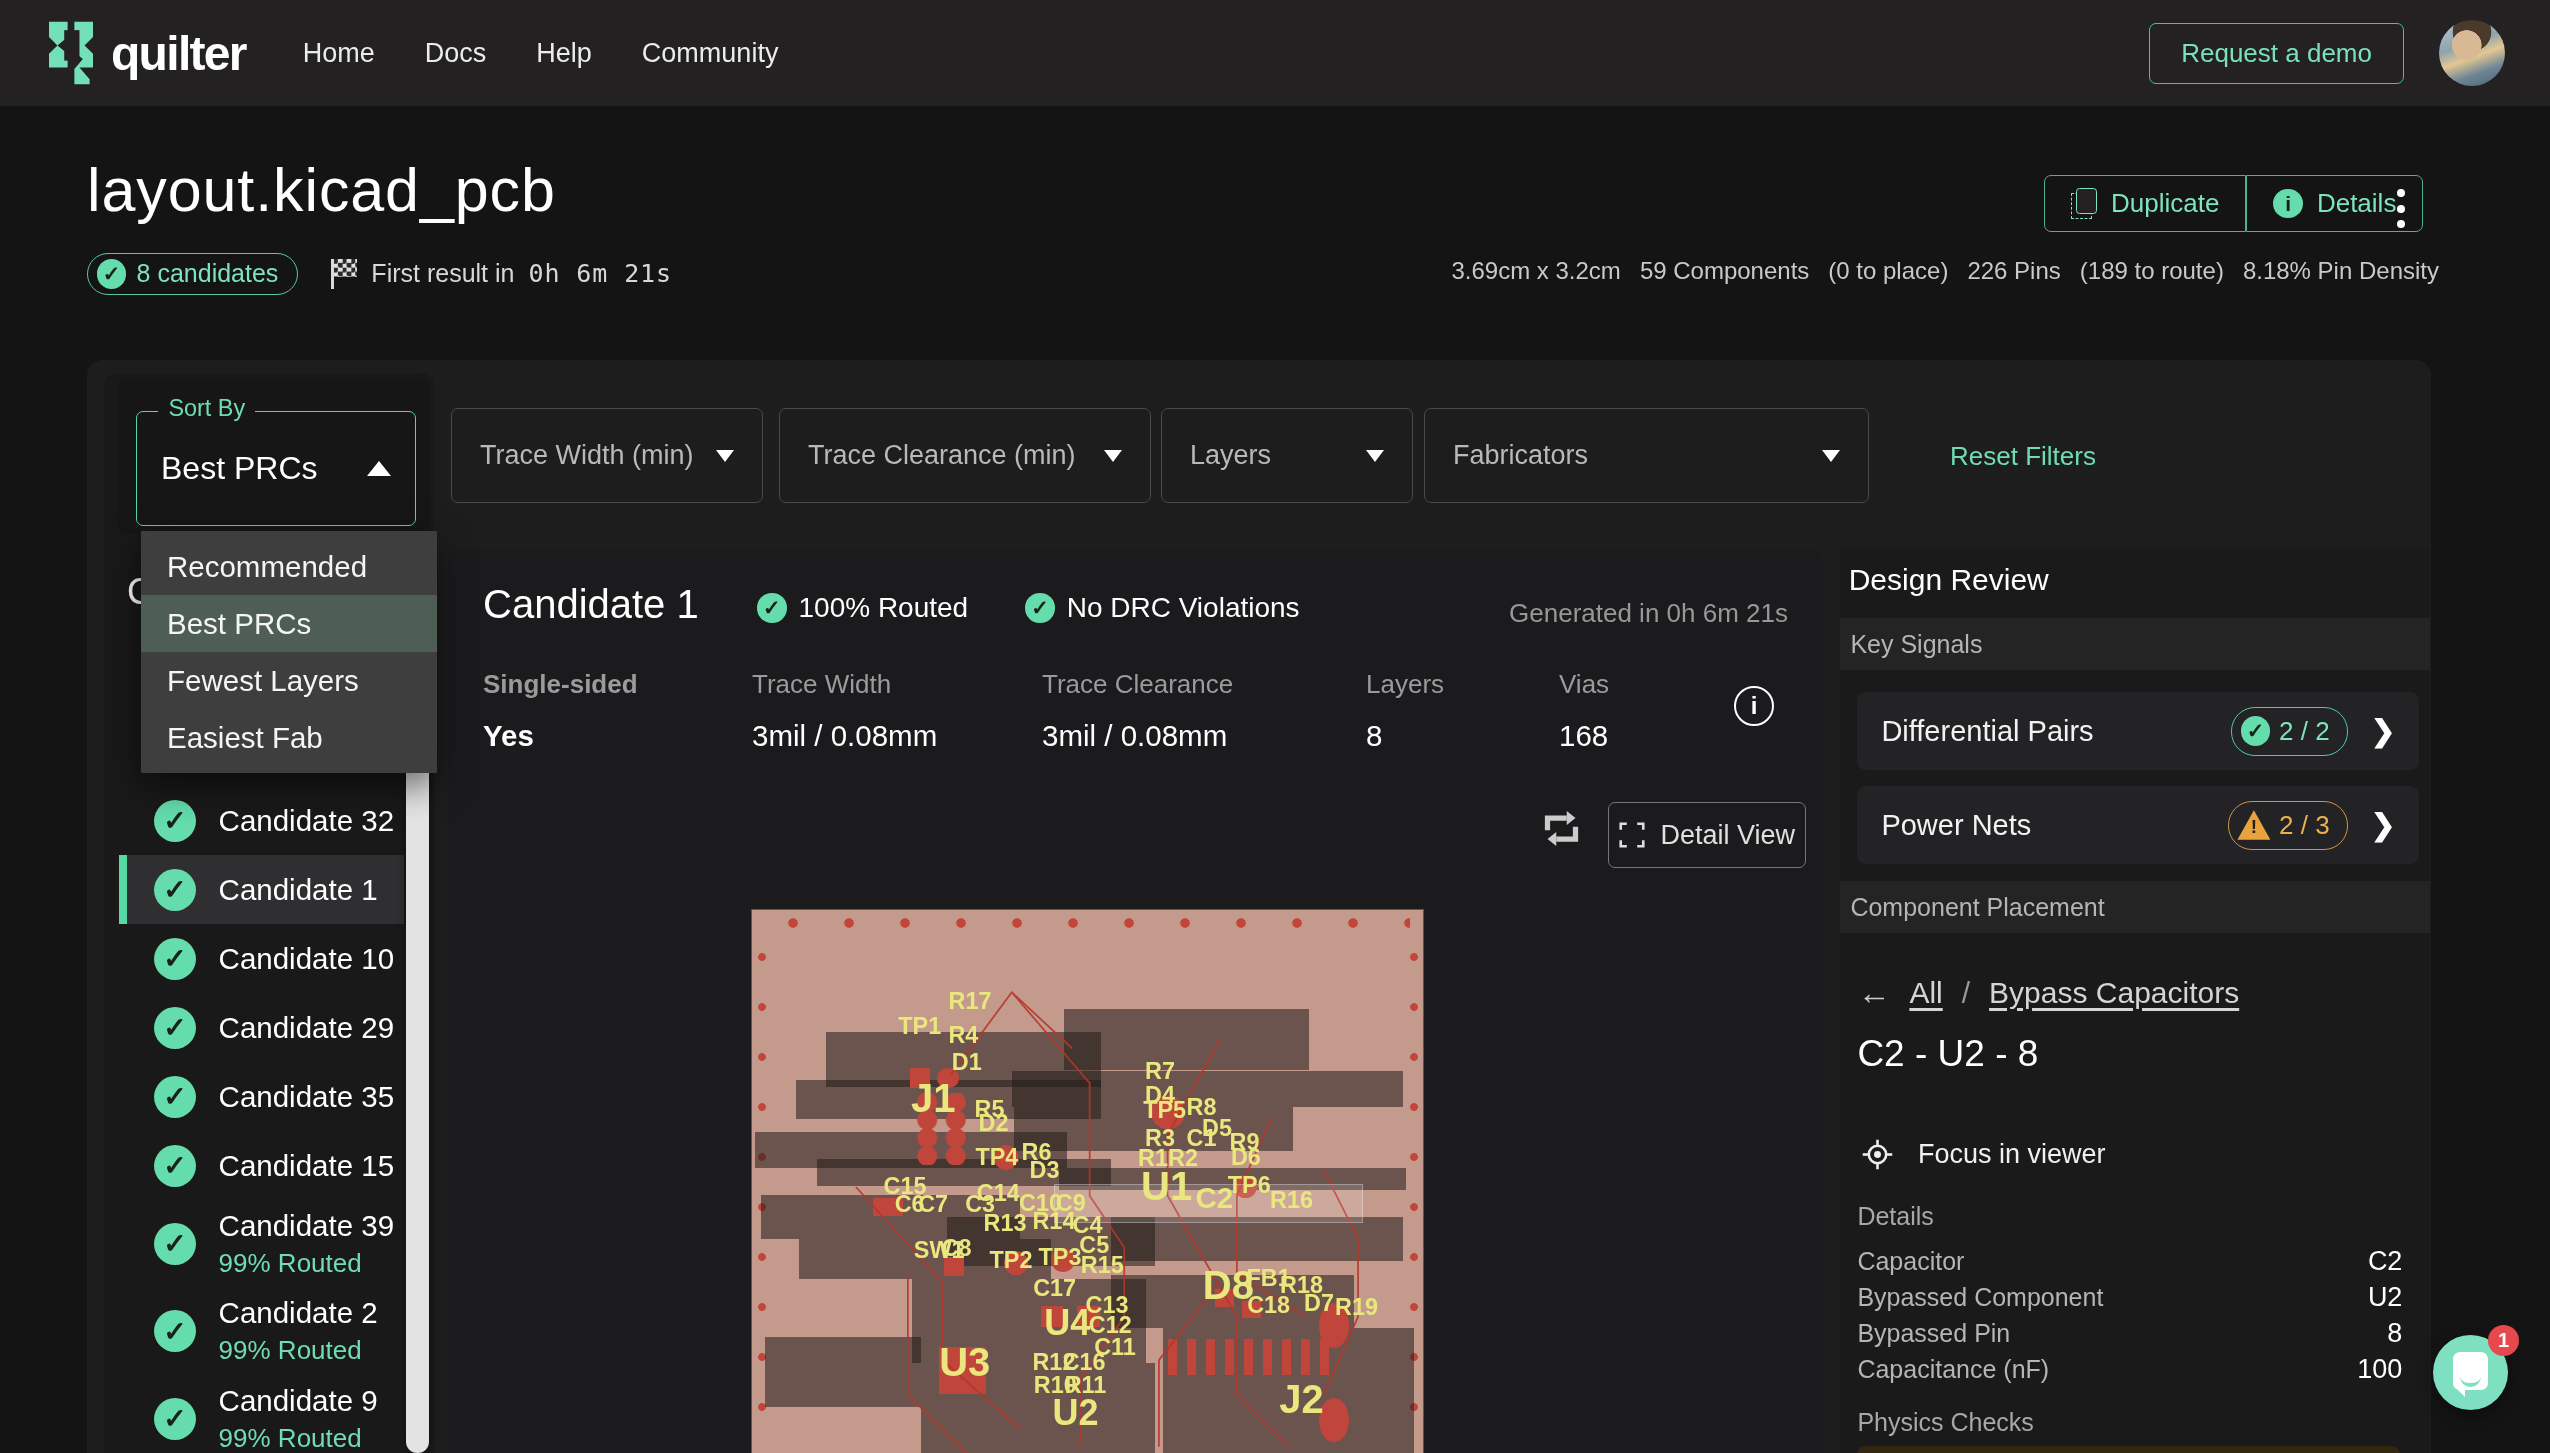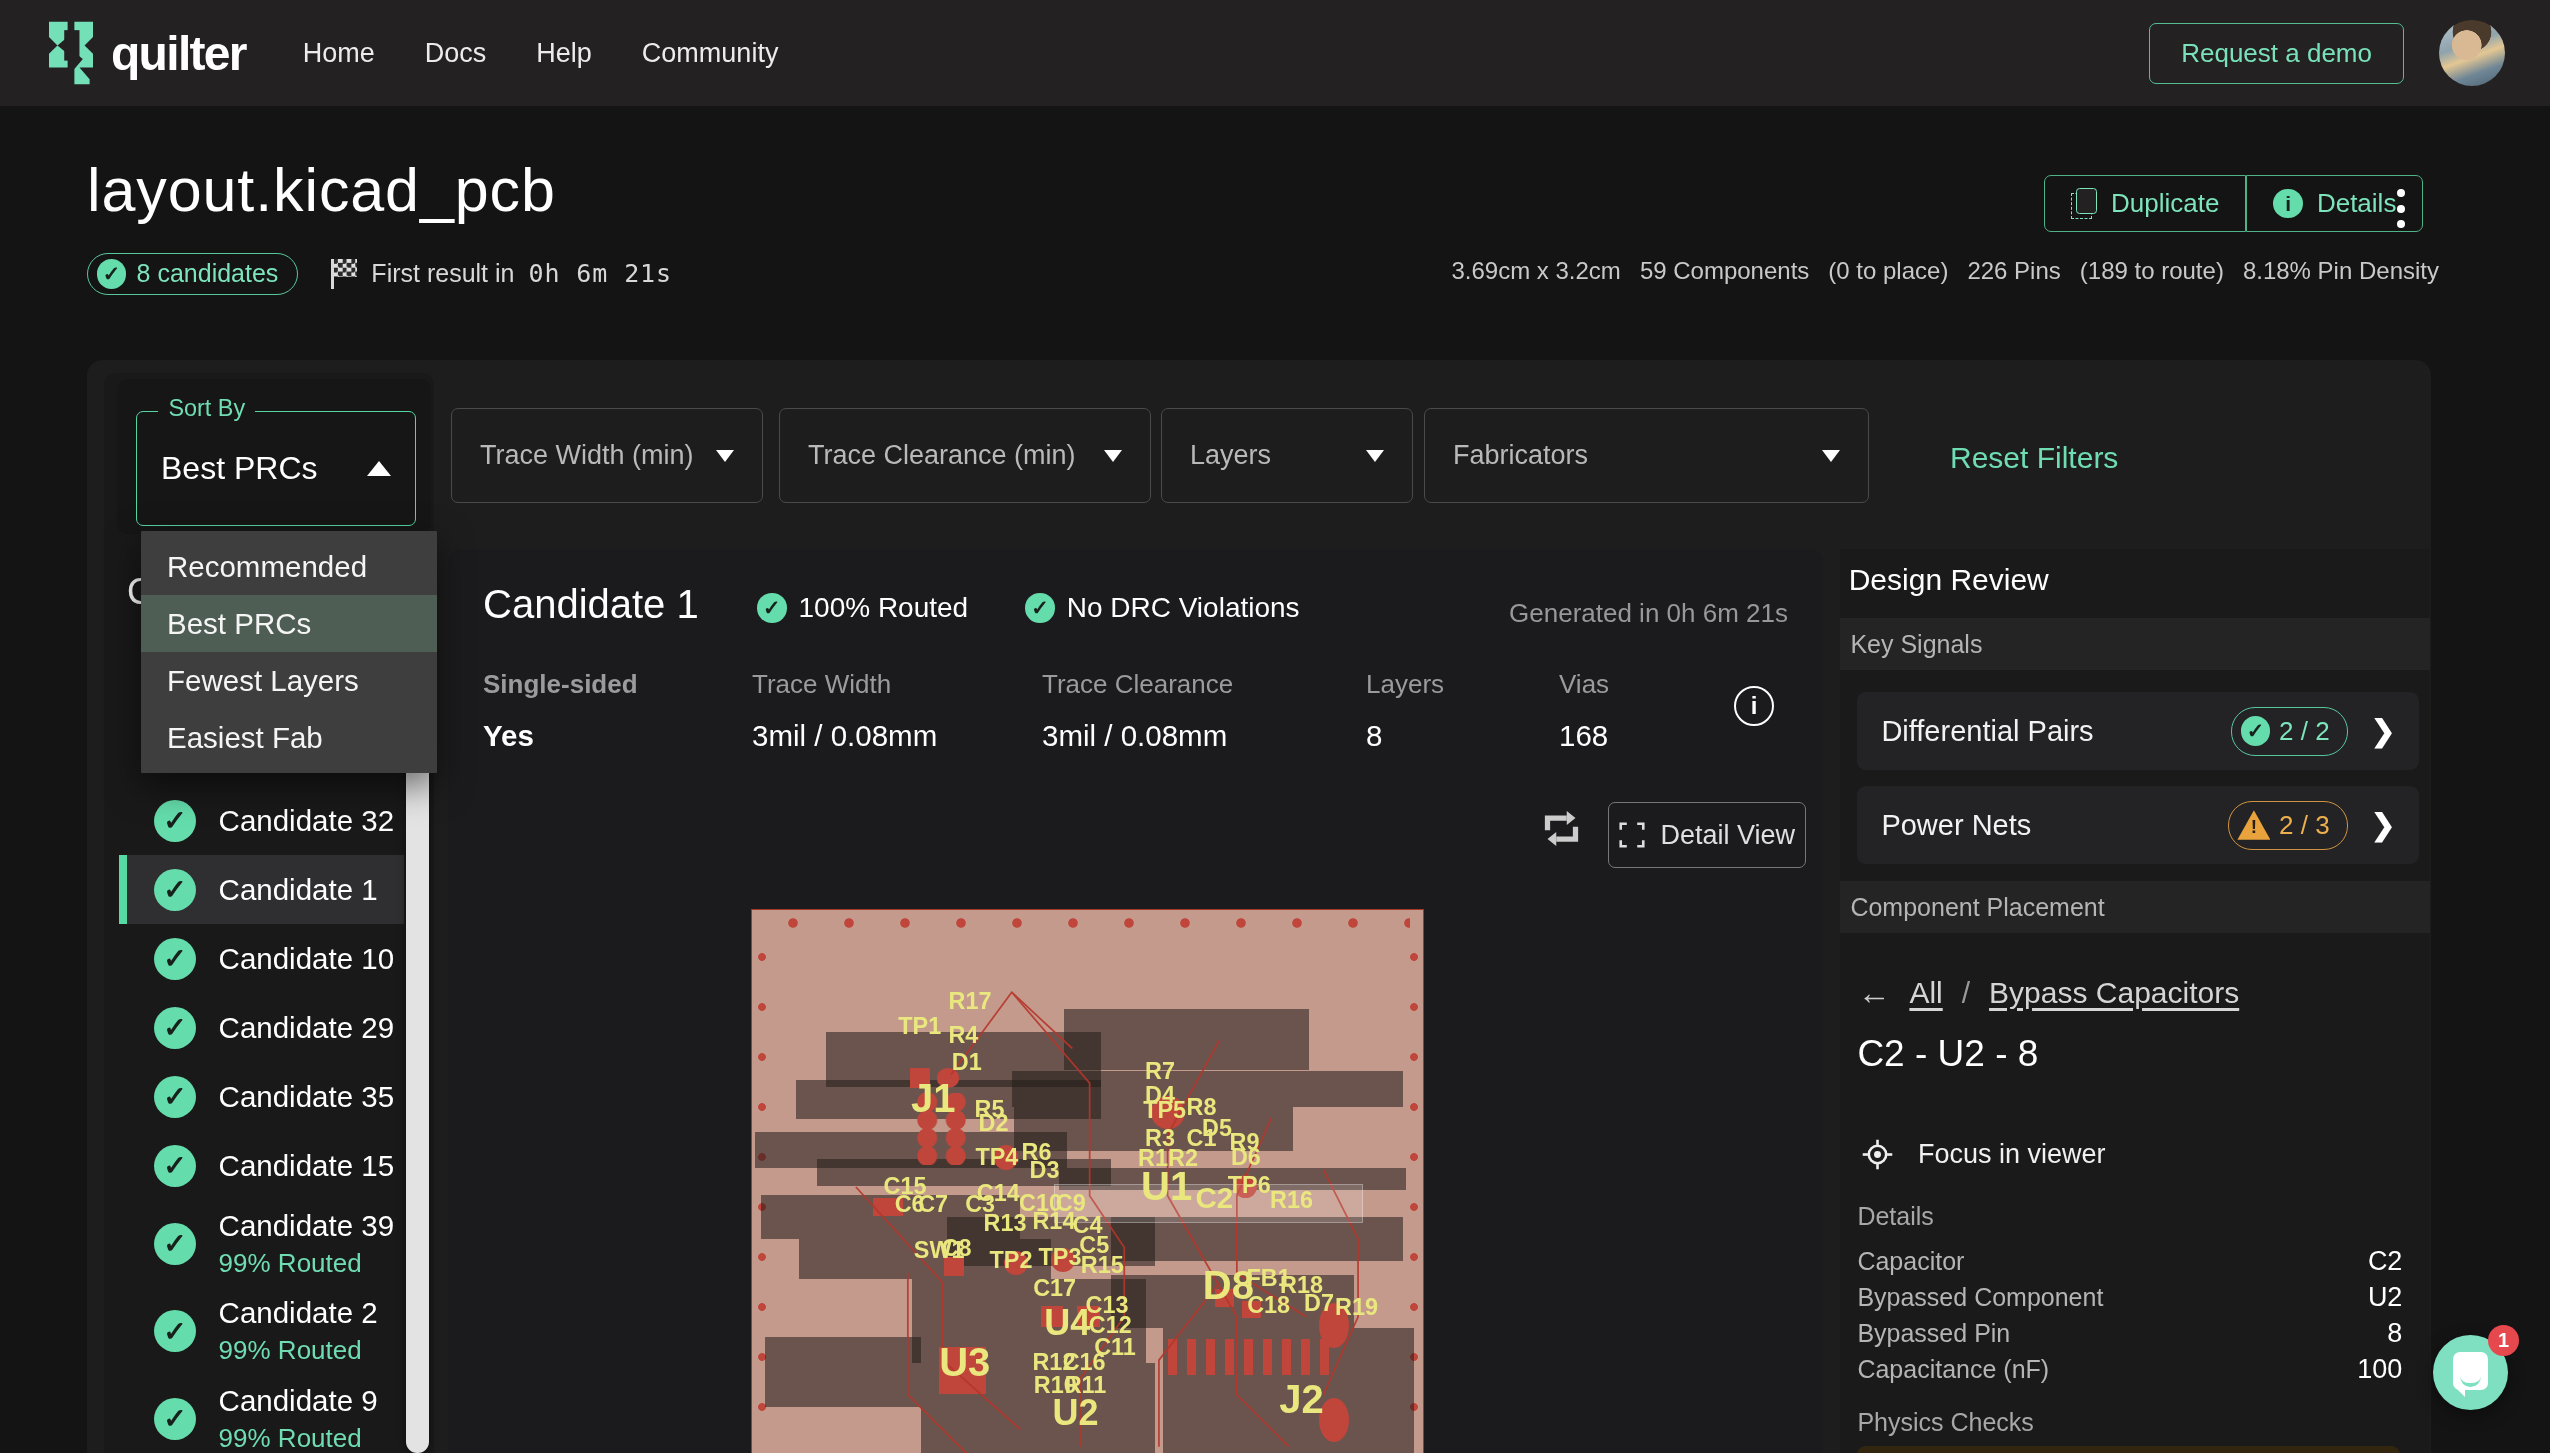--- a/index.html
+++ b/index.html
@@ -286,21 +286,21 @@
     </div>
     <div style="position: absolute; top: 408px; height: 95px; border: 1.7px solid rgb(74, 74, 74); border-radius: 7px; display: flex; align-items: center; padding: 0px 28px; cursor: pointer; left: 1161px; width: 252px;">
       <span style="color: rgb(185, 185, 185); font-size: 27px; white-space: nowrap;">Layers</span>
       <span style="margin-left: auto; width: 0px; height: 0px; border-left: 9.5px solid transparent; border-right: 9.5px solid transparent; border-top: 12px solid rgb(255, 255, 255);"></span>
     </div>
     <div style="position: absolute; top: 408px; height: 95px; border: 1.7px solid rgb(74, 74, 74); border-radius: 7px; display: flex; align-items: center; padding: 0px 28px; cursor: pointer; left: 1424px; width: 445px;">
       <span style="color: rgb(185, 185, 185); font-size: 27px; white-space: nowrap;">Fabricators</span>
       <span style="margin-left: auto; width: 0px; height: 0px; border-left: 9.5px solid transparent; border-right: 9.5px solid transparent; border-top: 12px solid rgb(255, 255, 255);"></span>
     </div>
   </div>
-<a class="abs" id="reset-filters" style="left:1950px; top:441px; color:#6fdcb2; font-size:30px; cursor:pointer;">Reset Filters</a>
+<a class="abs" id="reset-filters" style="left:1950px; top:441px; color:#6fdcb2; font-size:26px; cursor:pointer;">Reset Filters</a>
 
 <div class="cand-list">
 
     <div class="cand-item">
       <span class="check-circle"></span>
       <span class="cand-texts">
         <span class="cand-name">Candidate 32</span>
 
       </span>
     </div>

